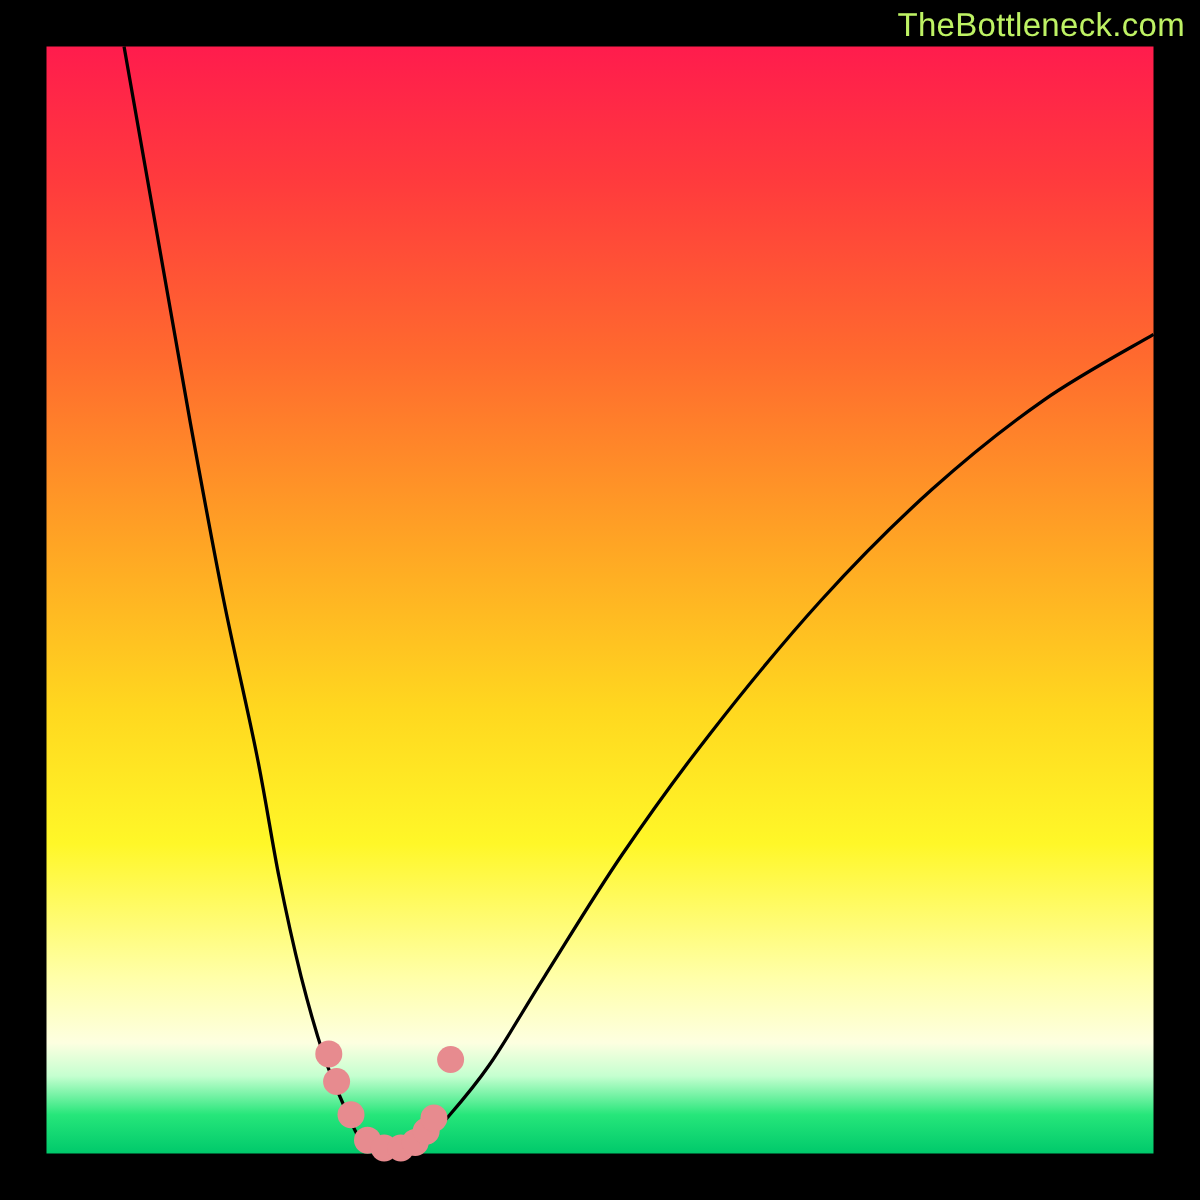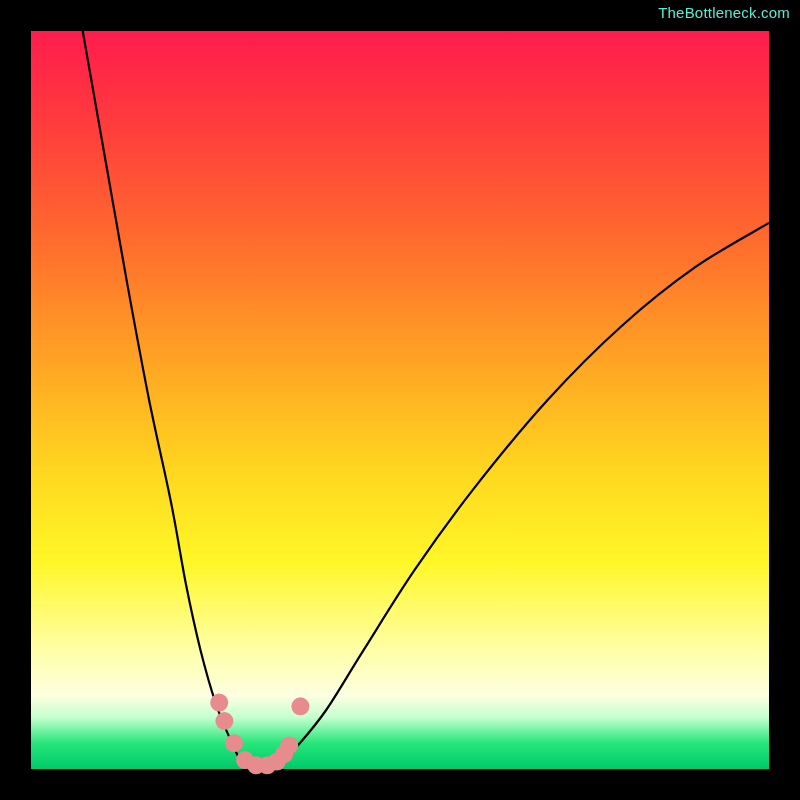--- a/index.html
+++ b/index.html
@@ -38,22 +38,22 @@
       #fdffe0 90%,
       #c5ffd0 93%,
       #26e67a 96.5%,
       #00c96b 100%
     );
   }
   .watermark {
     position: absolute;
     top: 4px;
     right: 10px;
-    color: #5eead4;
-    font-size: 15px;
+    color: #bef264;
+    font-size: 22px;
     font-weight: 500;
     letter-spacing: 0.2px;
     user-select: none;
   }
   svg.curve {
     position: absolute;
     left: 0;
     top: 0;
     width: 738px;
     height: 738px;

